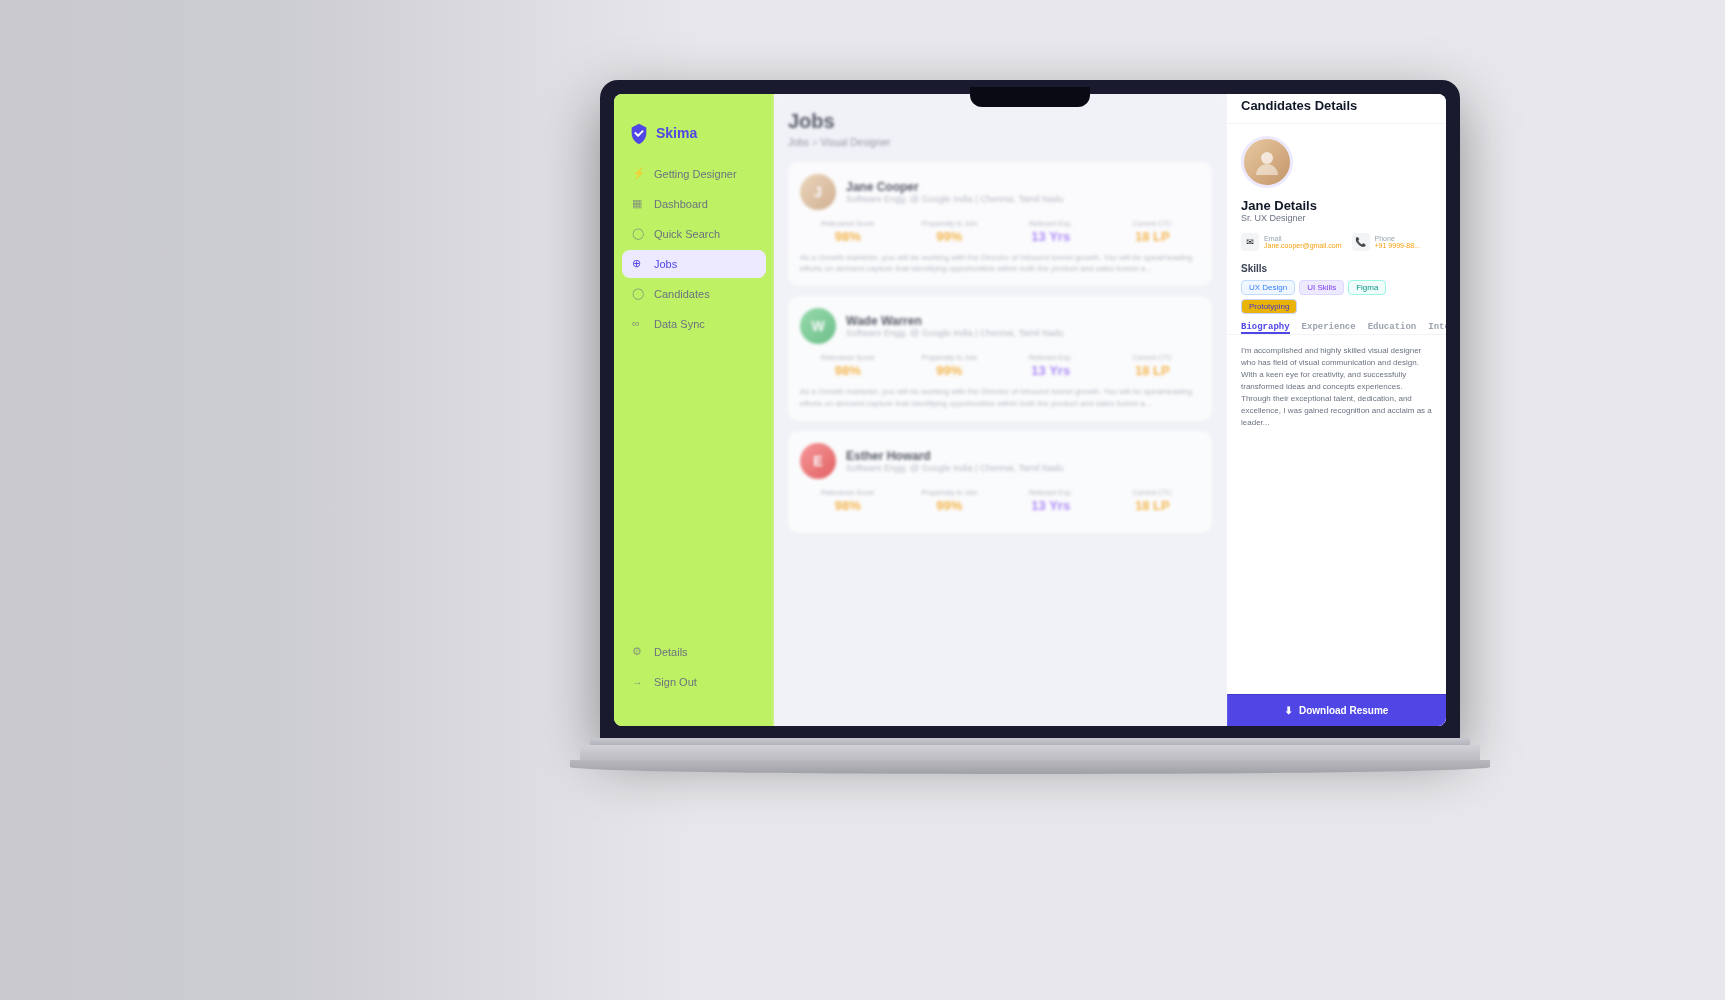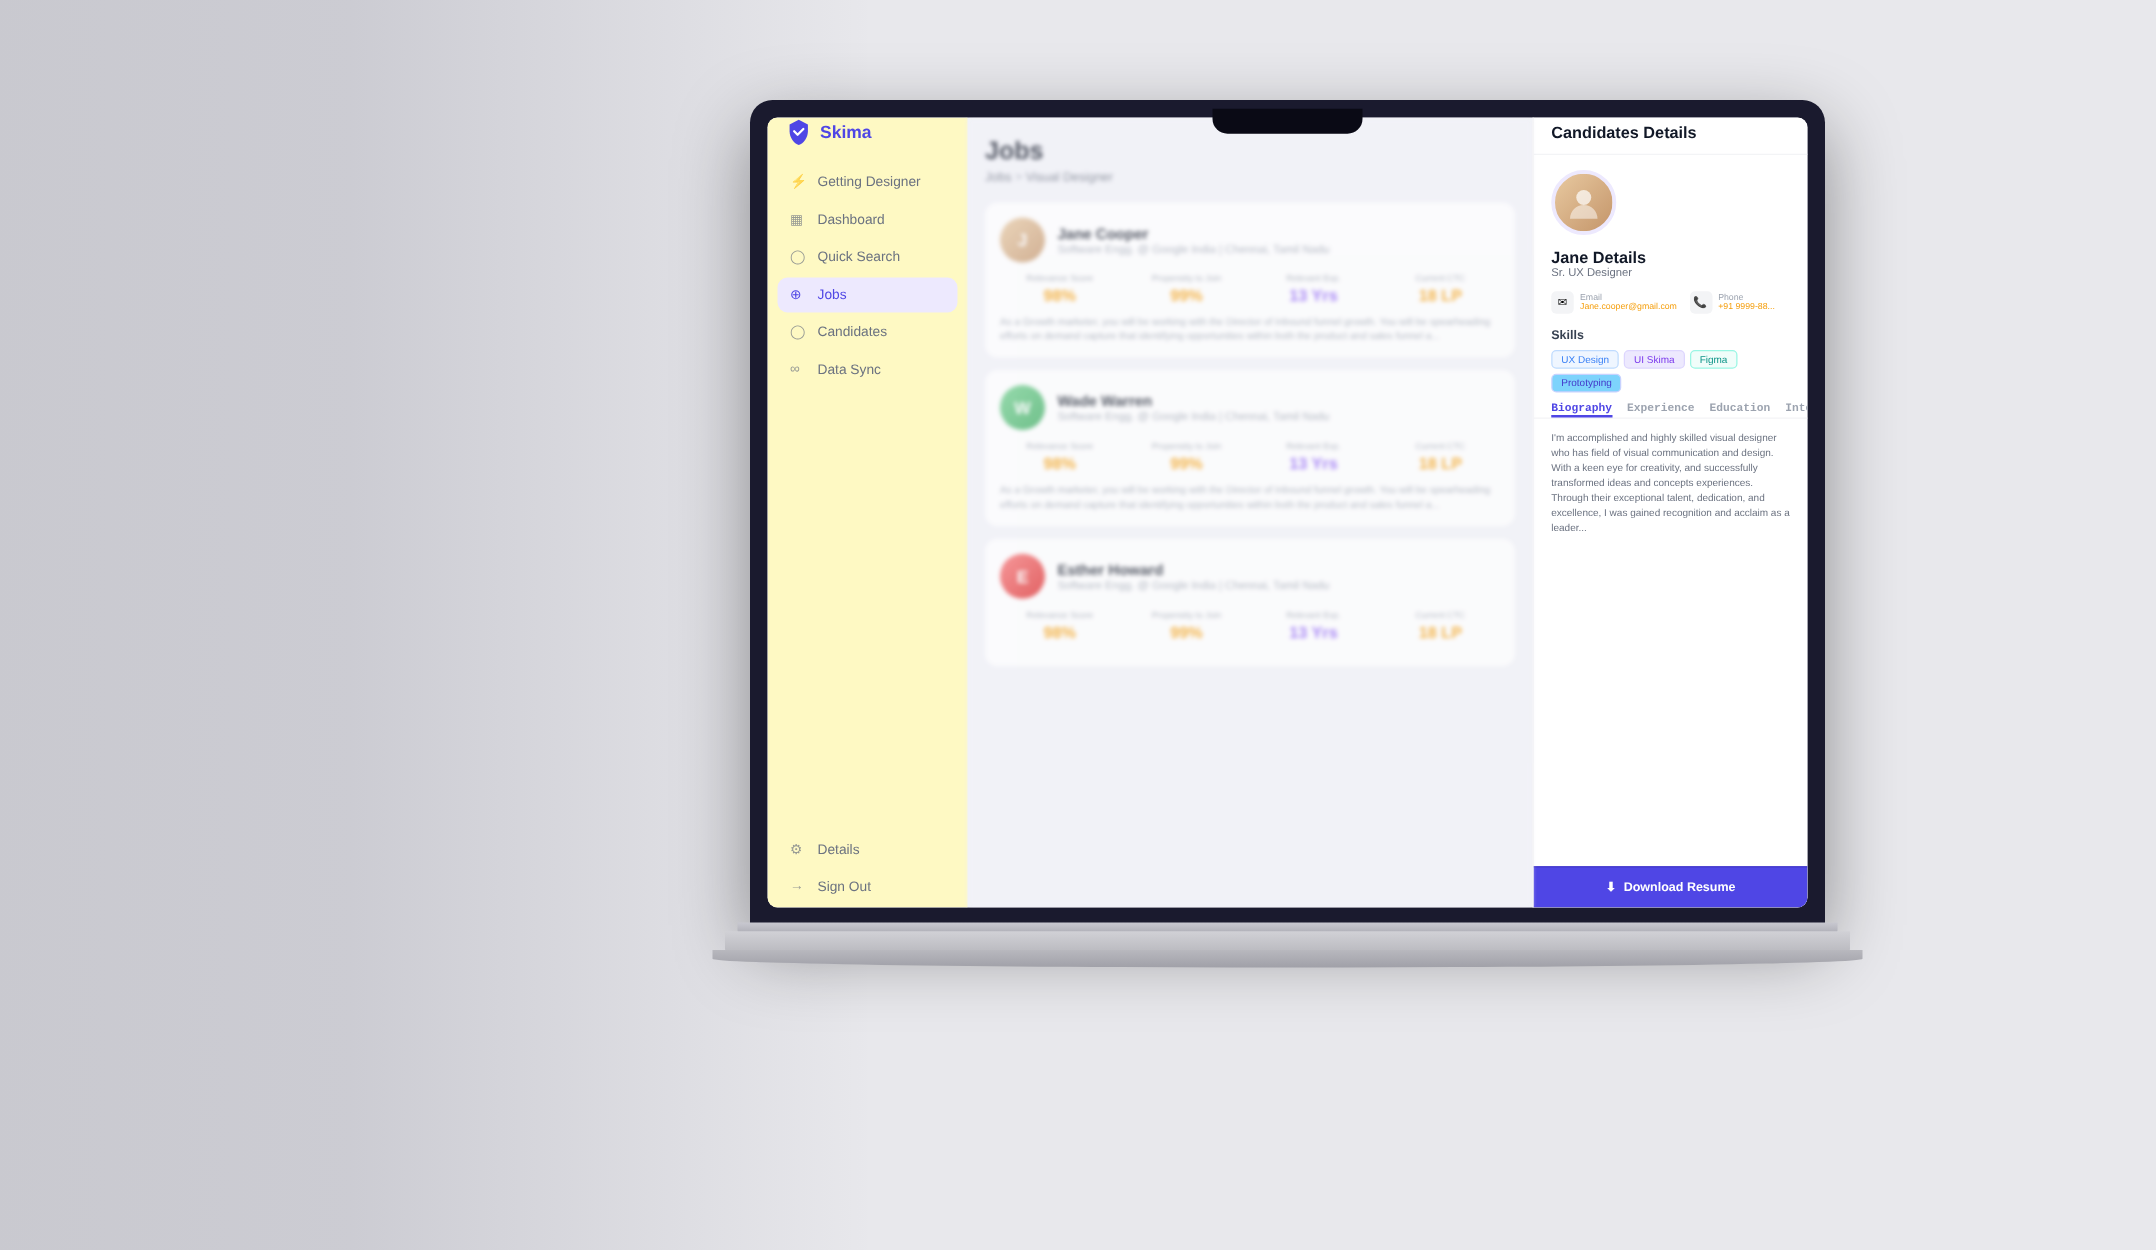--- a/index.html
+++ b/index.html
@@ -52,22 +52,22 @@
       height: 100%;
       background: #f1f2f7;
       border-radius: 8px;
       overflow: hidden;
       display: flex;
     }
 
     
     .sidebar {
       width: 160px;
-      background: #fef9c3;
-      padding: 0 0;
+      background: #bef264;
+      padding: 28px 0;
       display: flex;
       flex-direction: column;
       flex-shrink: 0;
     }
 
     .sidebar-logo {
       display: flex;
       align-items: center;
       gap: 6px;
       padding: 0 14px 16px 14px;
@@ -330,21 +330,21 @@
       padding: 2px 7px;
       border-radius: 4px;
       font-size: 8px;
       font-weight: 500;
       border: 1px solid;
     }
 
     .skill-tag.blue { background: #eff6ff; color: #3b82f6; border-color: #bfdbfe; }
     .skill-tag.purple { background: #ede9fe; color: #7c3aed; border-color: #ddd6fe; }
     .skill-tag.teal { background: #f0fdfa; color: #0d9488; border-color: #99f6e4; }
-    .skill-tag.indigo { background: #7dd3fc; color: #4338ca; border-color: #c7d2fe; }
+    .skill-tag.indigo { background: #eab308; color: #4338ca; border-color: #c7d2fe; }
 
     
     .tabs-section {
       padding: 8px 14px 0;
       border-bottom: 1px solid #f3f4f6;
     }
 
     .tabs {
       display: flex;
       gap: 12px;
@@ -598,21 +598,21 @@
                   <div class="contact-value">+91 9999-88...</div>
                 </div>
               </div>
             </div>
           </div>
 
           <div class="skills-section">
             <div class="skills-title">Skills</div>
             <div class="skills-tags">
               <span class="skill-tag blue">UX Design</span>
-              <span class="skill-tag purple">UI Skima</span>
+              <span class="skill-tag purple">UI Skills</span>
               <span class="skill-tag teal">Figma</span>
               <span class="skill-tag indigo">Prototyping</span>
             </div>
           </div>
 
           <div class="tabs-section">
             <div class="tabs">
               <div class="tab active">Biography</div>
               <div class="tab">Experience</div>
               <div class="tab">Education</div>

